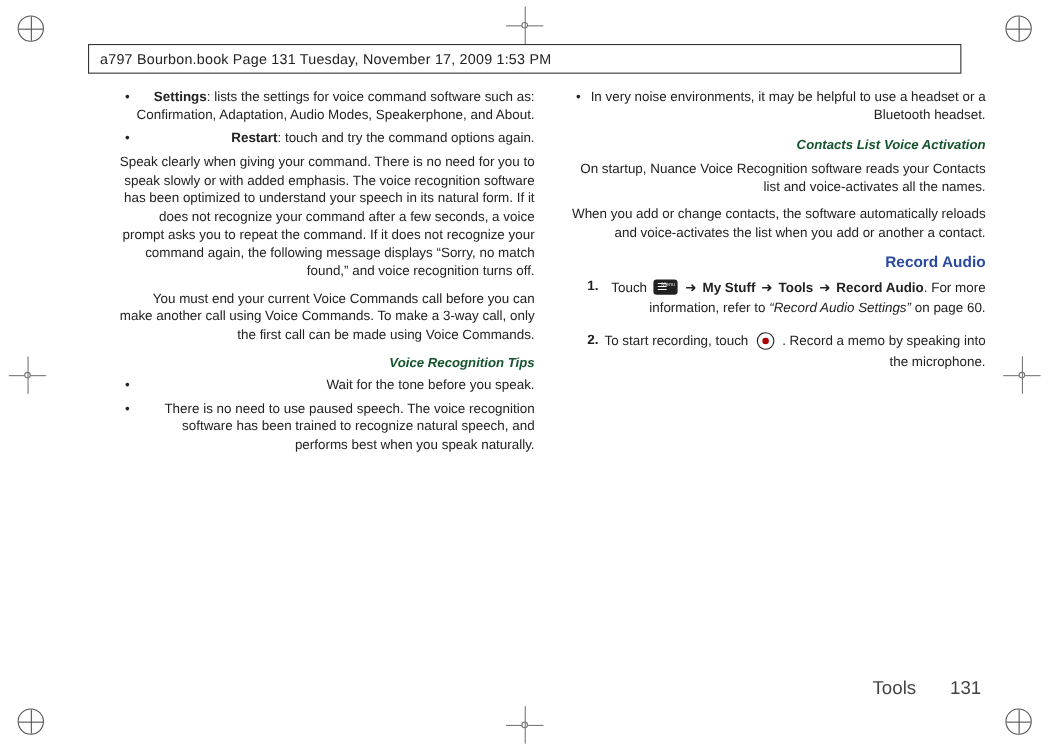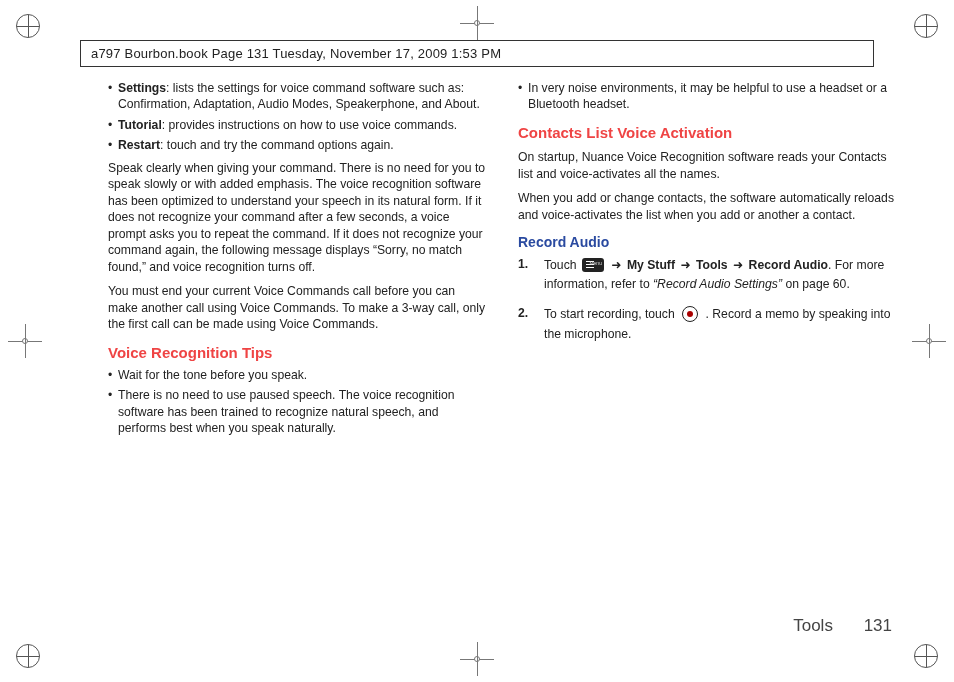--- a/index.html
+++ b/index.html
@@ -35,35 +35,35 @@
   .hdrbox {
     position: absolute; left: 80px; top: 20px; right: 80px;
     border: 1px solid #333; padding: 5px 10px;
     font-size: 13px; letter-spacing: 0.2px; margin-top: 20px;
   }
 
   
   .page {
     position: absolute; left: 108px; right: 58px; top: 78px; bottom: 52px;
     display: flex; gap: 32px;
-    font-size: 12.2px; line-height: 1.35;
+    font-size: 12.2px; line-height: 1.35; text-align: right;
   }
   .col { flex: 1 1 0; min-width: 0; }
 
   .bullet { display: flex; margin: 2px 0 4px 0; }
   .bullet .dot { flex: 0 0 10px; }
   .bullet .dot::before { content: "•"; }
   .bullet .txt { flex: 1; }
   .bullet .txt .lead { font-weight: bold; }
 
   p.body { margin: 6px 0 8px 0; }
 
   h4.subhead {
-    color: #ef4444; font-weight: bold; 
-    font-size: 15px; margin: 10px 0 4px 0;
+    color: #14532d; font-weight: bold; font-style: italic;
+    font-size: 12px; margin: 10px 0 4px 0;
   }
   h3.head {
     color: #2a4aa0; font-weight: bold;
     font-size: 14px; margin: 10px 0 4px 0;
   }
 
   ol.steps { list-style: none; margin: 4px 0 0 0; }
   ol.steps li { display: flex; margin: 4px 0 10px 0; }
   ol.steps .num { flex: 0 0 26px; font-weight: bold; }
   ol.steps .body { flex: 1; line-height: 1.6; }
@@ -126,26 +126,20 @@
   <div class="col">
 
     <div class="bullet">
       <span class="dot"></span>
       <span class="txt">
         <span class="lead">Settings</span><span>: lists the settings for voice command software such as: Confirmation, Adaptation, Audio Modes, Speakerphone, and About.</span>
       </span>
     </div>
 
 
-    <div class="bullet">
-      <span class="dot"></span>
-      <span class="txt">
-        <span class="lead">Tutorial</span><span>: provides instructions on how to use voice commands.</span>
-      </span>
-    </div>
 
     <div class="bullet">
       <span class="dot"></span>
       <span class="txt">
         <span class="lead">Restart</span><span>: touch and try the command options again.</span>
       </span>
     </div>
 
     <p class="body">Speak clearly when giving your command. There is no need for you to speak slowly or with added emphasis. The voice recognition software has been optimized to understand your speech in its natural form. If it does not recognize your command after a few seconds, a voice prompt asks you to repeat the command. If it does not recognize your command again, the following message displays “Sorry, no match found,” and voice recognition turns off.</p>
     <p class="body">You must end your current Voice Commands call before you can make another call using Voice Commands. To make a 3-way call, only the first call can be made using Voice Commands.</p>

